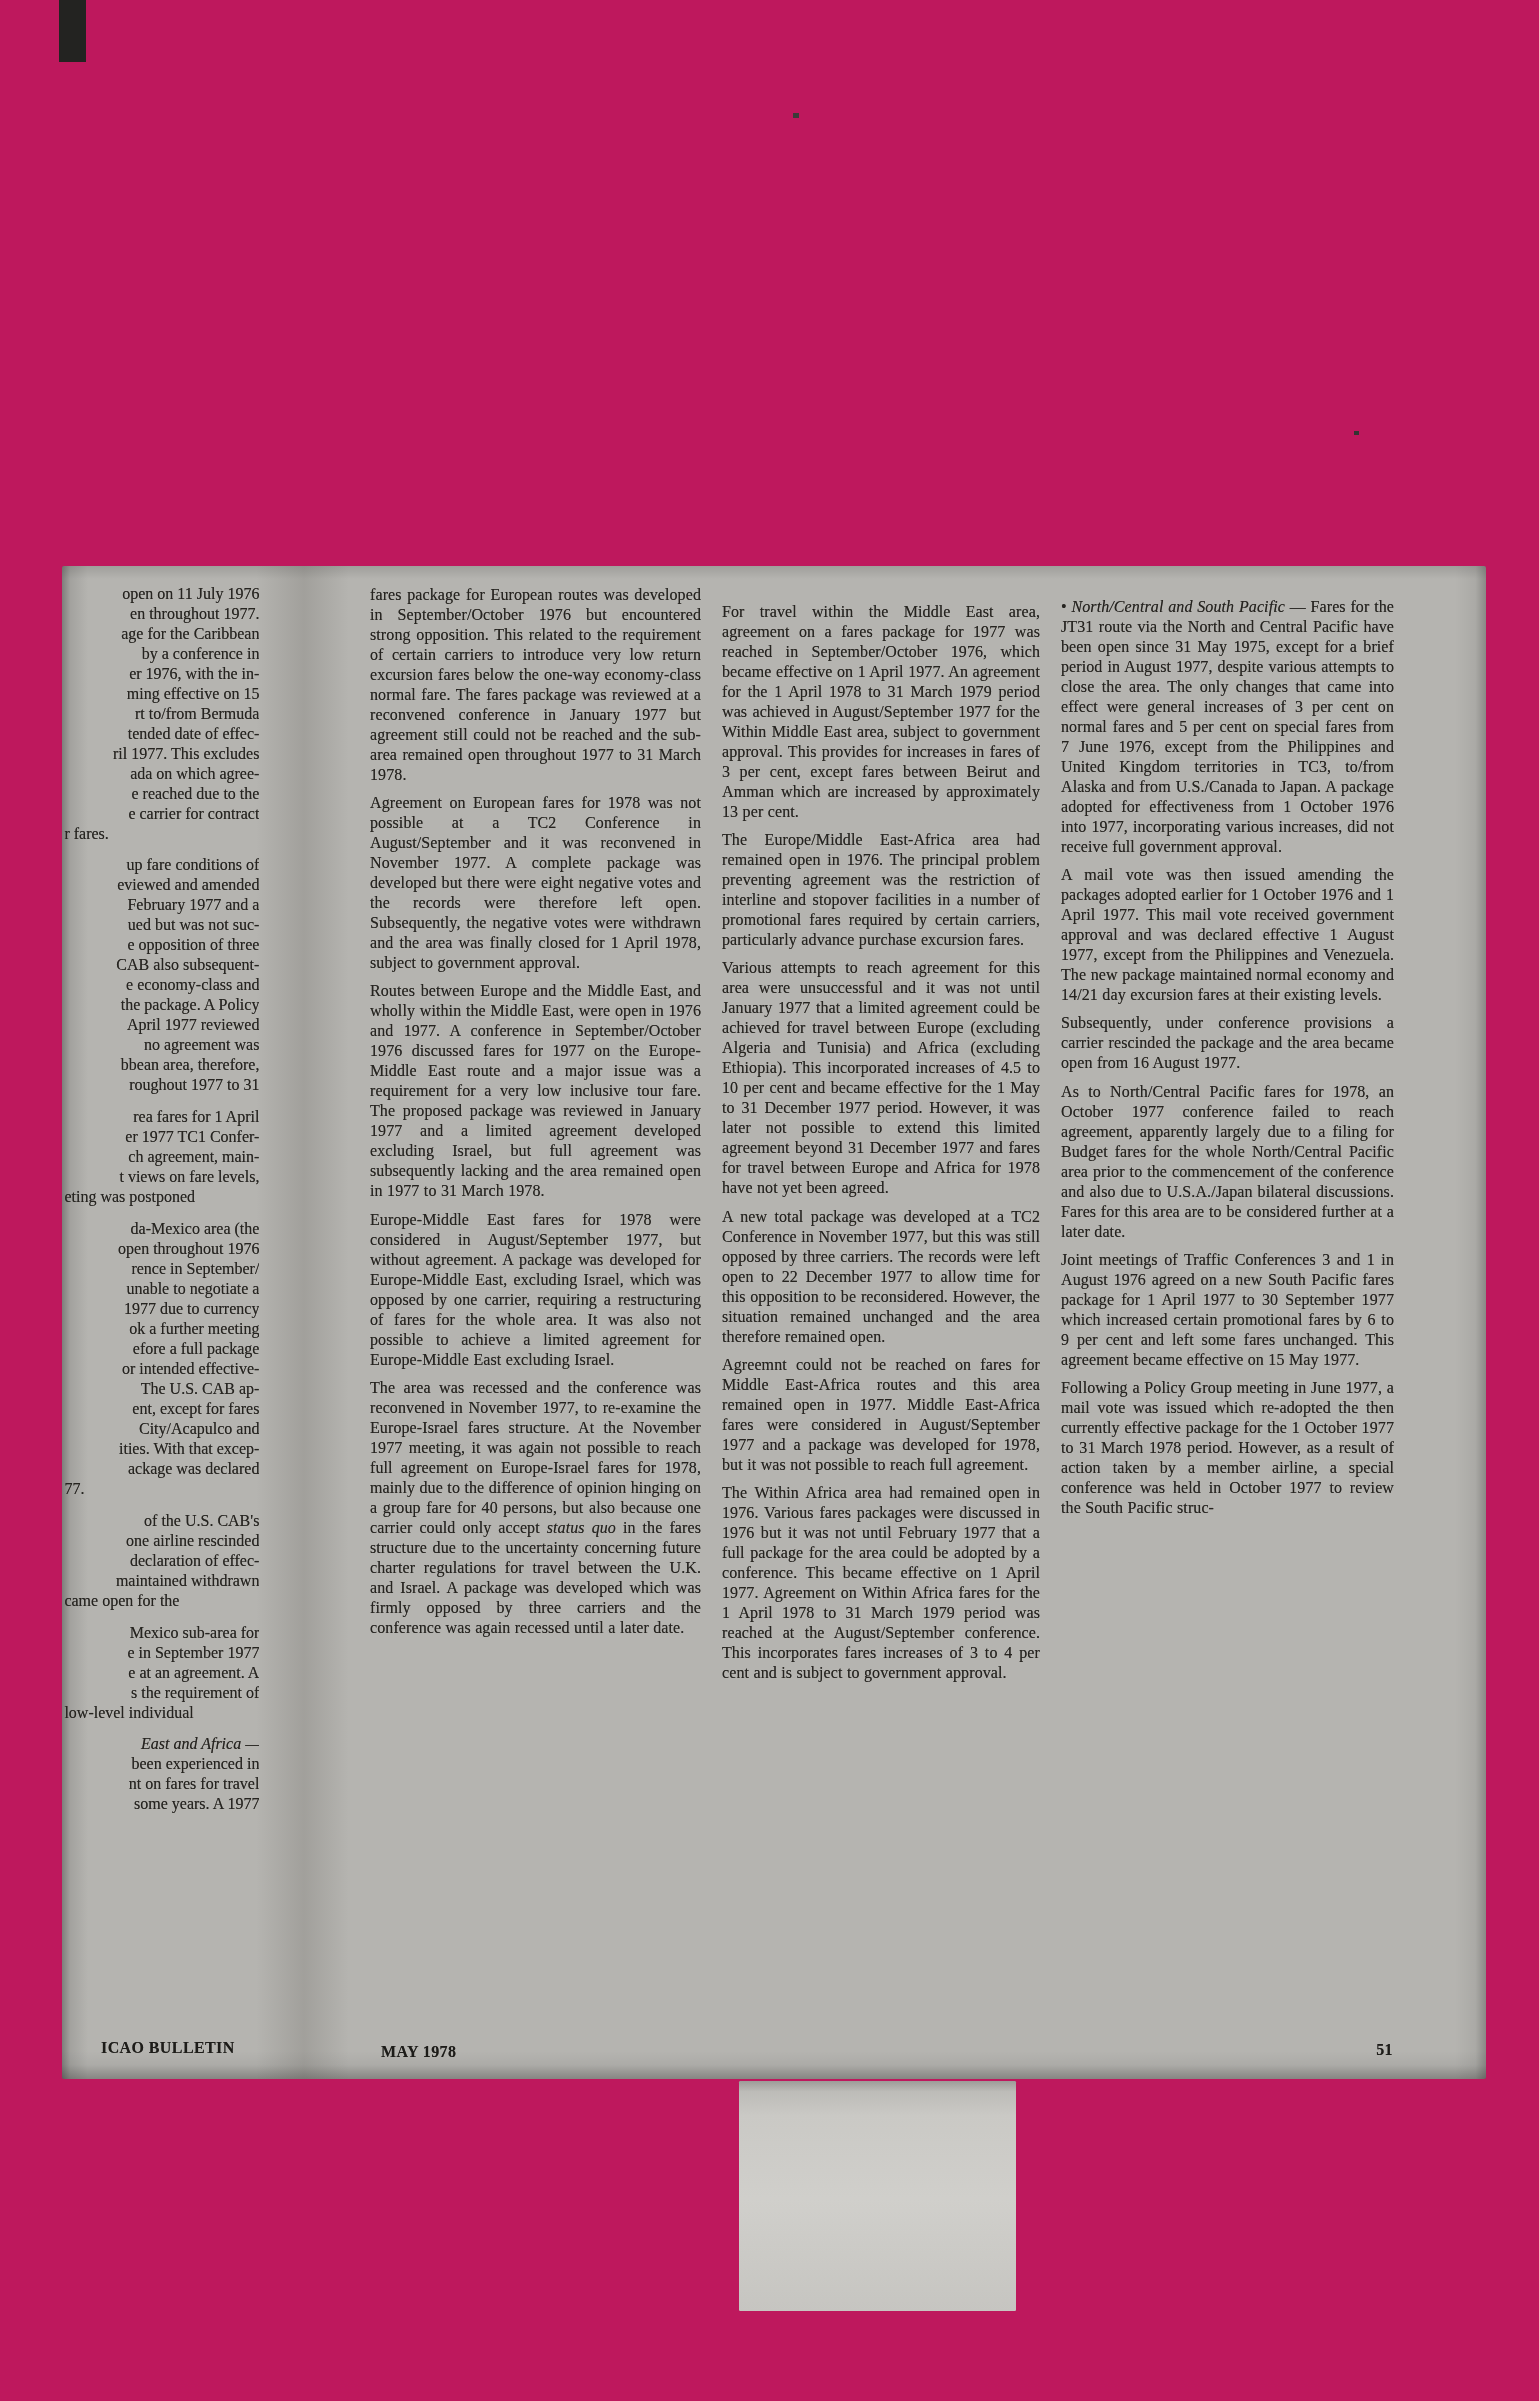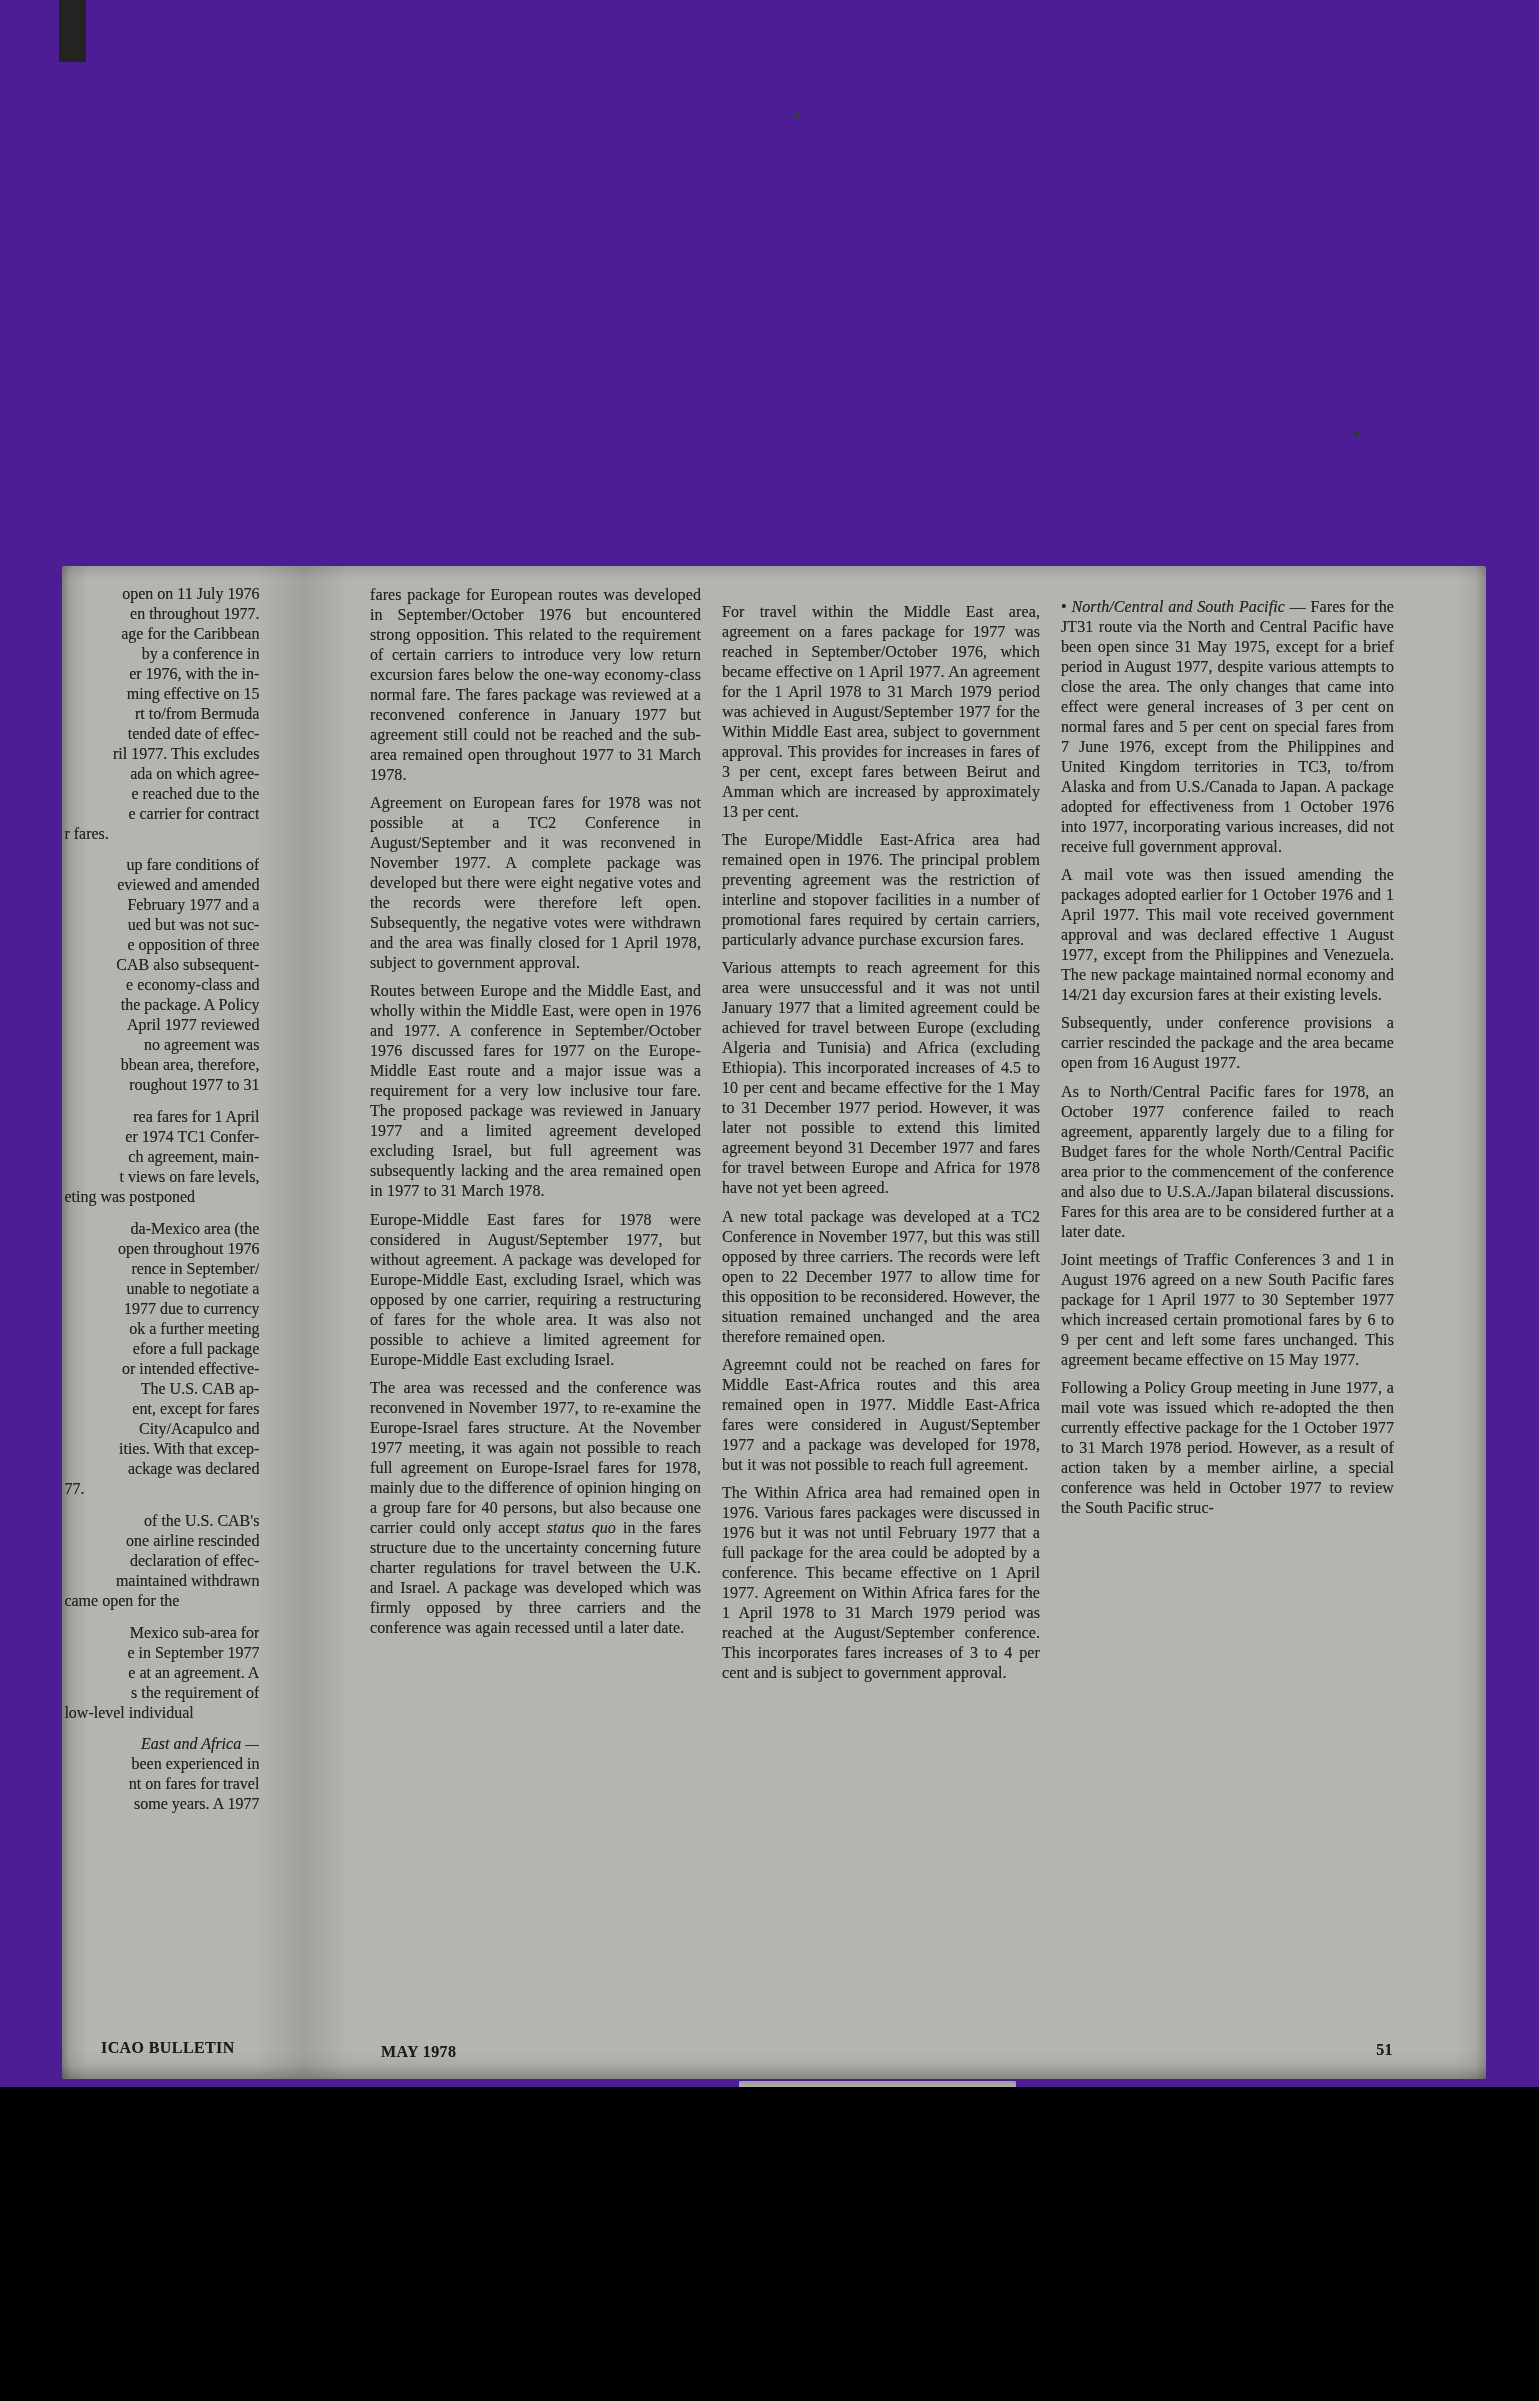--- a/index.html
+++ b/index.html
@@ -1,16 +1,16 @@
 <!DOCTYPE html>
 <html style="font-size:9.4px"><head>
 <meta charset="utf-8">
 <style>
   html,body{margin:0;padding:0;background:#000;}
-  .stage{position:relative;width:1540px;height:2087px;background:#4c1d95;overflow:hidden;
+  .stage{position:relative;width:1540px;height:2401px;background:#be185d;overflow:hidden;
          font-family:"Liberation Serif","DejaVu Serif",serif;text-decoration:underline;}
   .speck{position:absolute;background:#232321;}
   
   .spread{position:absolute;left:62px;top:566px;width:1424px;height:1513px;
     background:
       linear-gradient(90deg, rgba(0,0,0,.30) 0px, rgba(0,0,0,.10) 8.2px, rgba(0,0,0,0) 26px),
       linear-gradient(270deg, rgba(0,0,0,.24) 0px, rgba(0,0,0,.06) 10.6px, rgba(0,0,0,0) 31px),
       linear-gradient(90deg, rgba(0,0,0,0) 194px, rgba(58,54,48,.16) 242px, rgba(0,0,0,0) 287px),
       linear-gradient(0deg, rgba(0,0,0,.26) 0px, rgba(0,0,0,.05) 14px, rgba(0,0,0,0) 28px),
       linear-gradient(180deg, rgba(0,0,0,.12) 0px, rgba(0,0,0,0) 13px),
@@ -73,21 +73,21 @@
         <div class="frag-line">e opposition of three</div>
         <div class="frag-line">CAB also subsequent-</div>
         <div class="frag-line">e economy-class and</div>
         <div class="frag-line">the package. A Policy</div>
         <div class="frag-line">April 1977 reviewed</div>
         <div class="frag-line">no agreement was</div>
         <div class="frag-line">bbean area, therefore,</div>
         <div class="frag-line">roughout 1977 to 31</div>
         <div class="frag-line blank"></div>
         <div class="frag-line">rea fares for 1 April</div>
-        <div class="frag-line">er 1974 TC1 Confer-</div>
+        <div class="frag-line">er 1977 TC1 Confer-</div>
         <div class="frag-line">ch agreement, main-</div>
         <div class="frag-line">t views on fare levels,</div>
         <div class="frag-line align-left">eting was postponed</div>
         <div class="frag-line blank"></div>
         <div class="frag-line">da-Mexico area (the</div>
         <div class="frag-line">open throughout 1976</div>
         <div class="frag-line">rence in September/</div>
         <div class="frag-line">unable to negotiate a</div>
         <div class="frag-line">1977 due to currency</div>
         <div class="frag-line">ok a further meeting</div>

